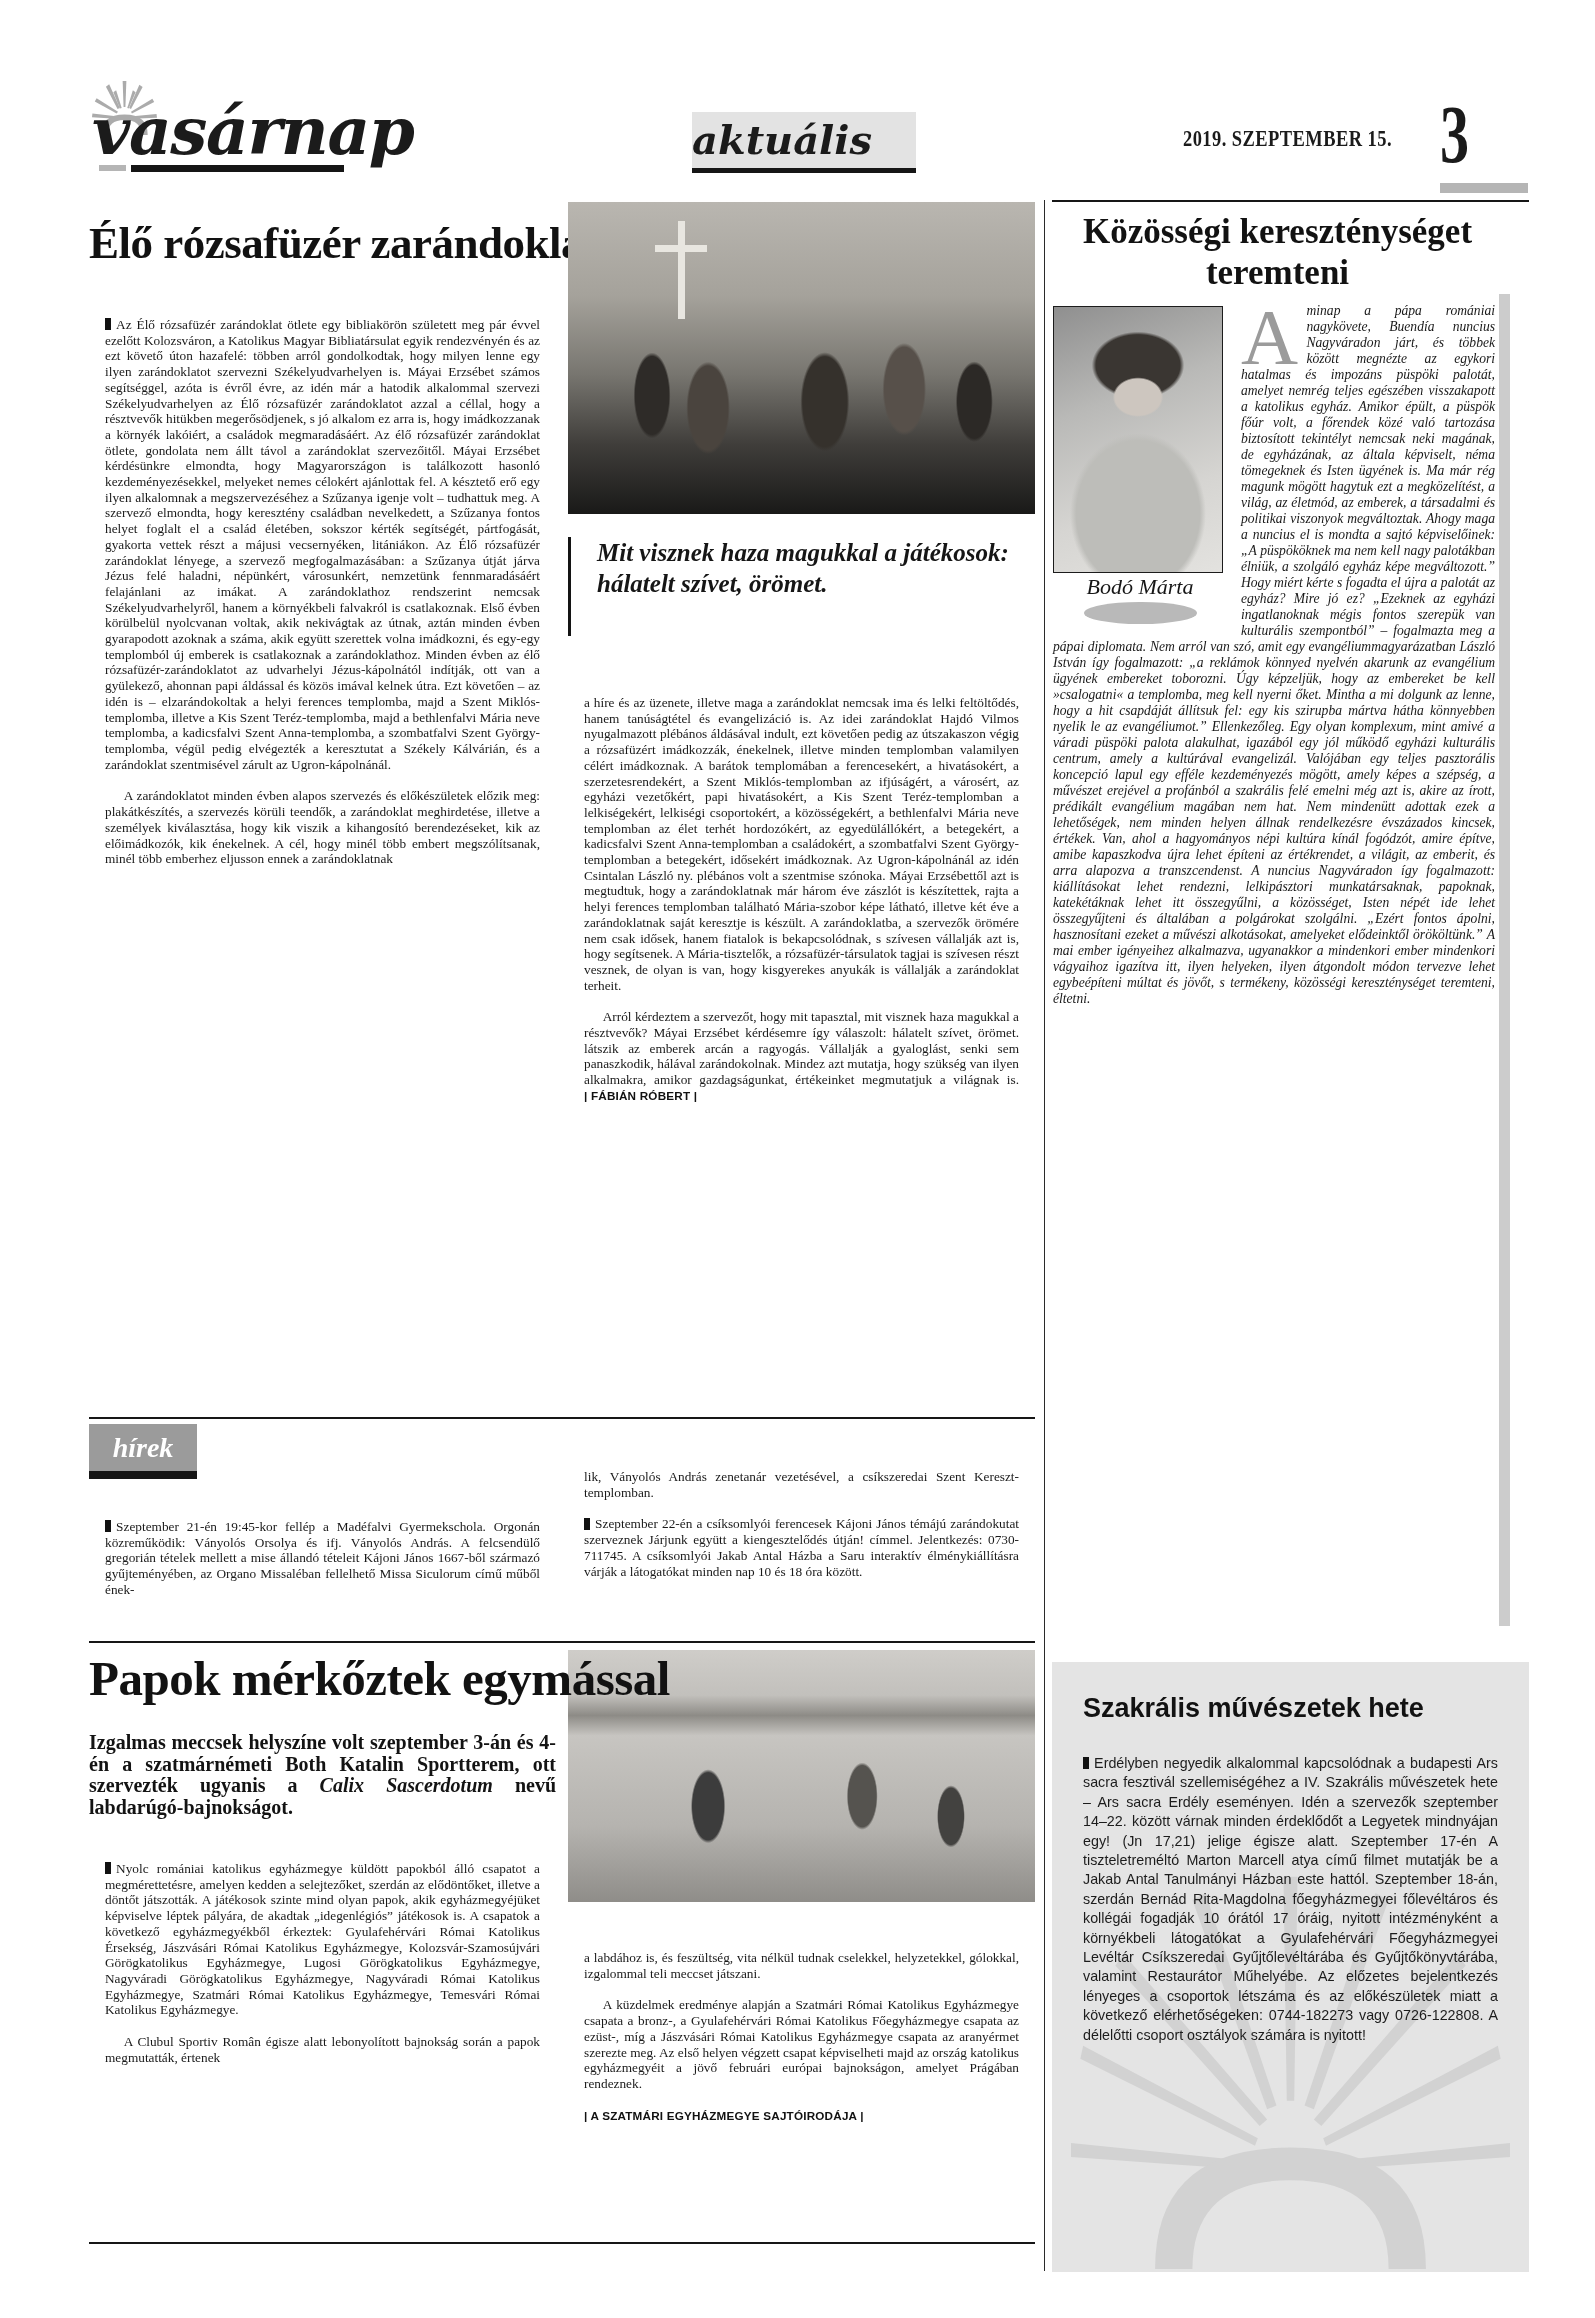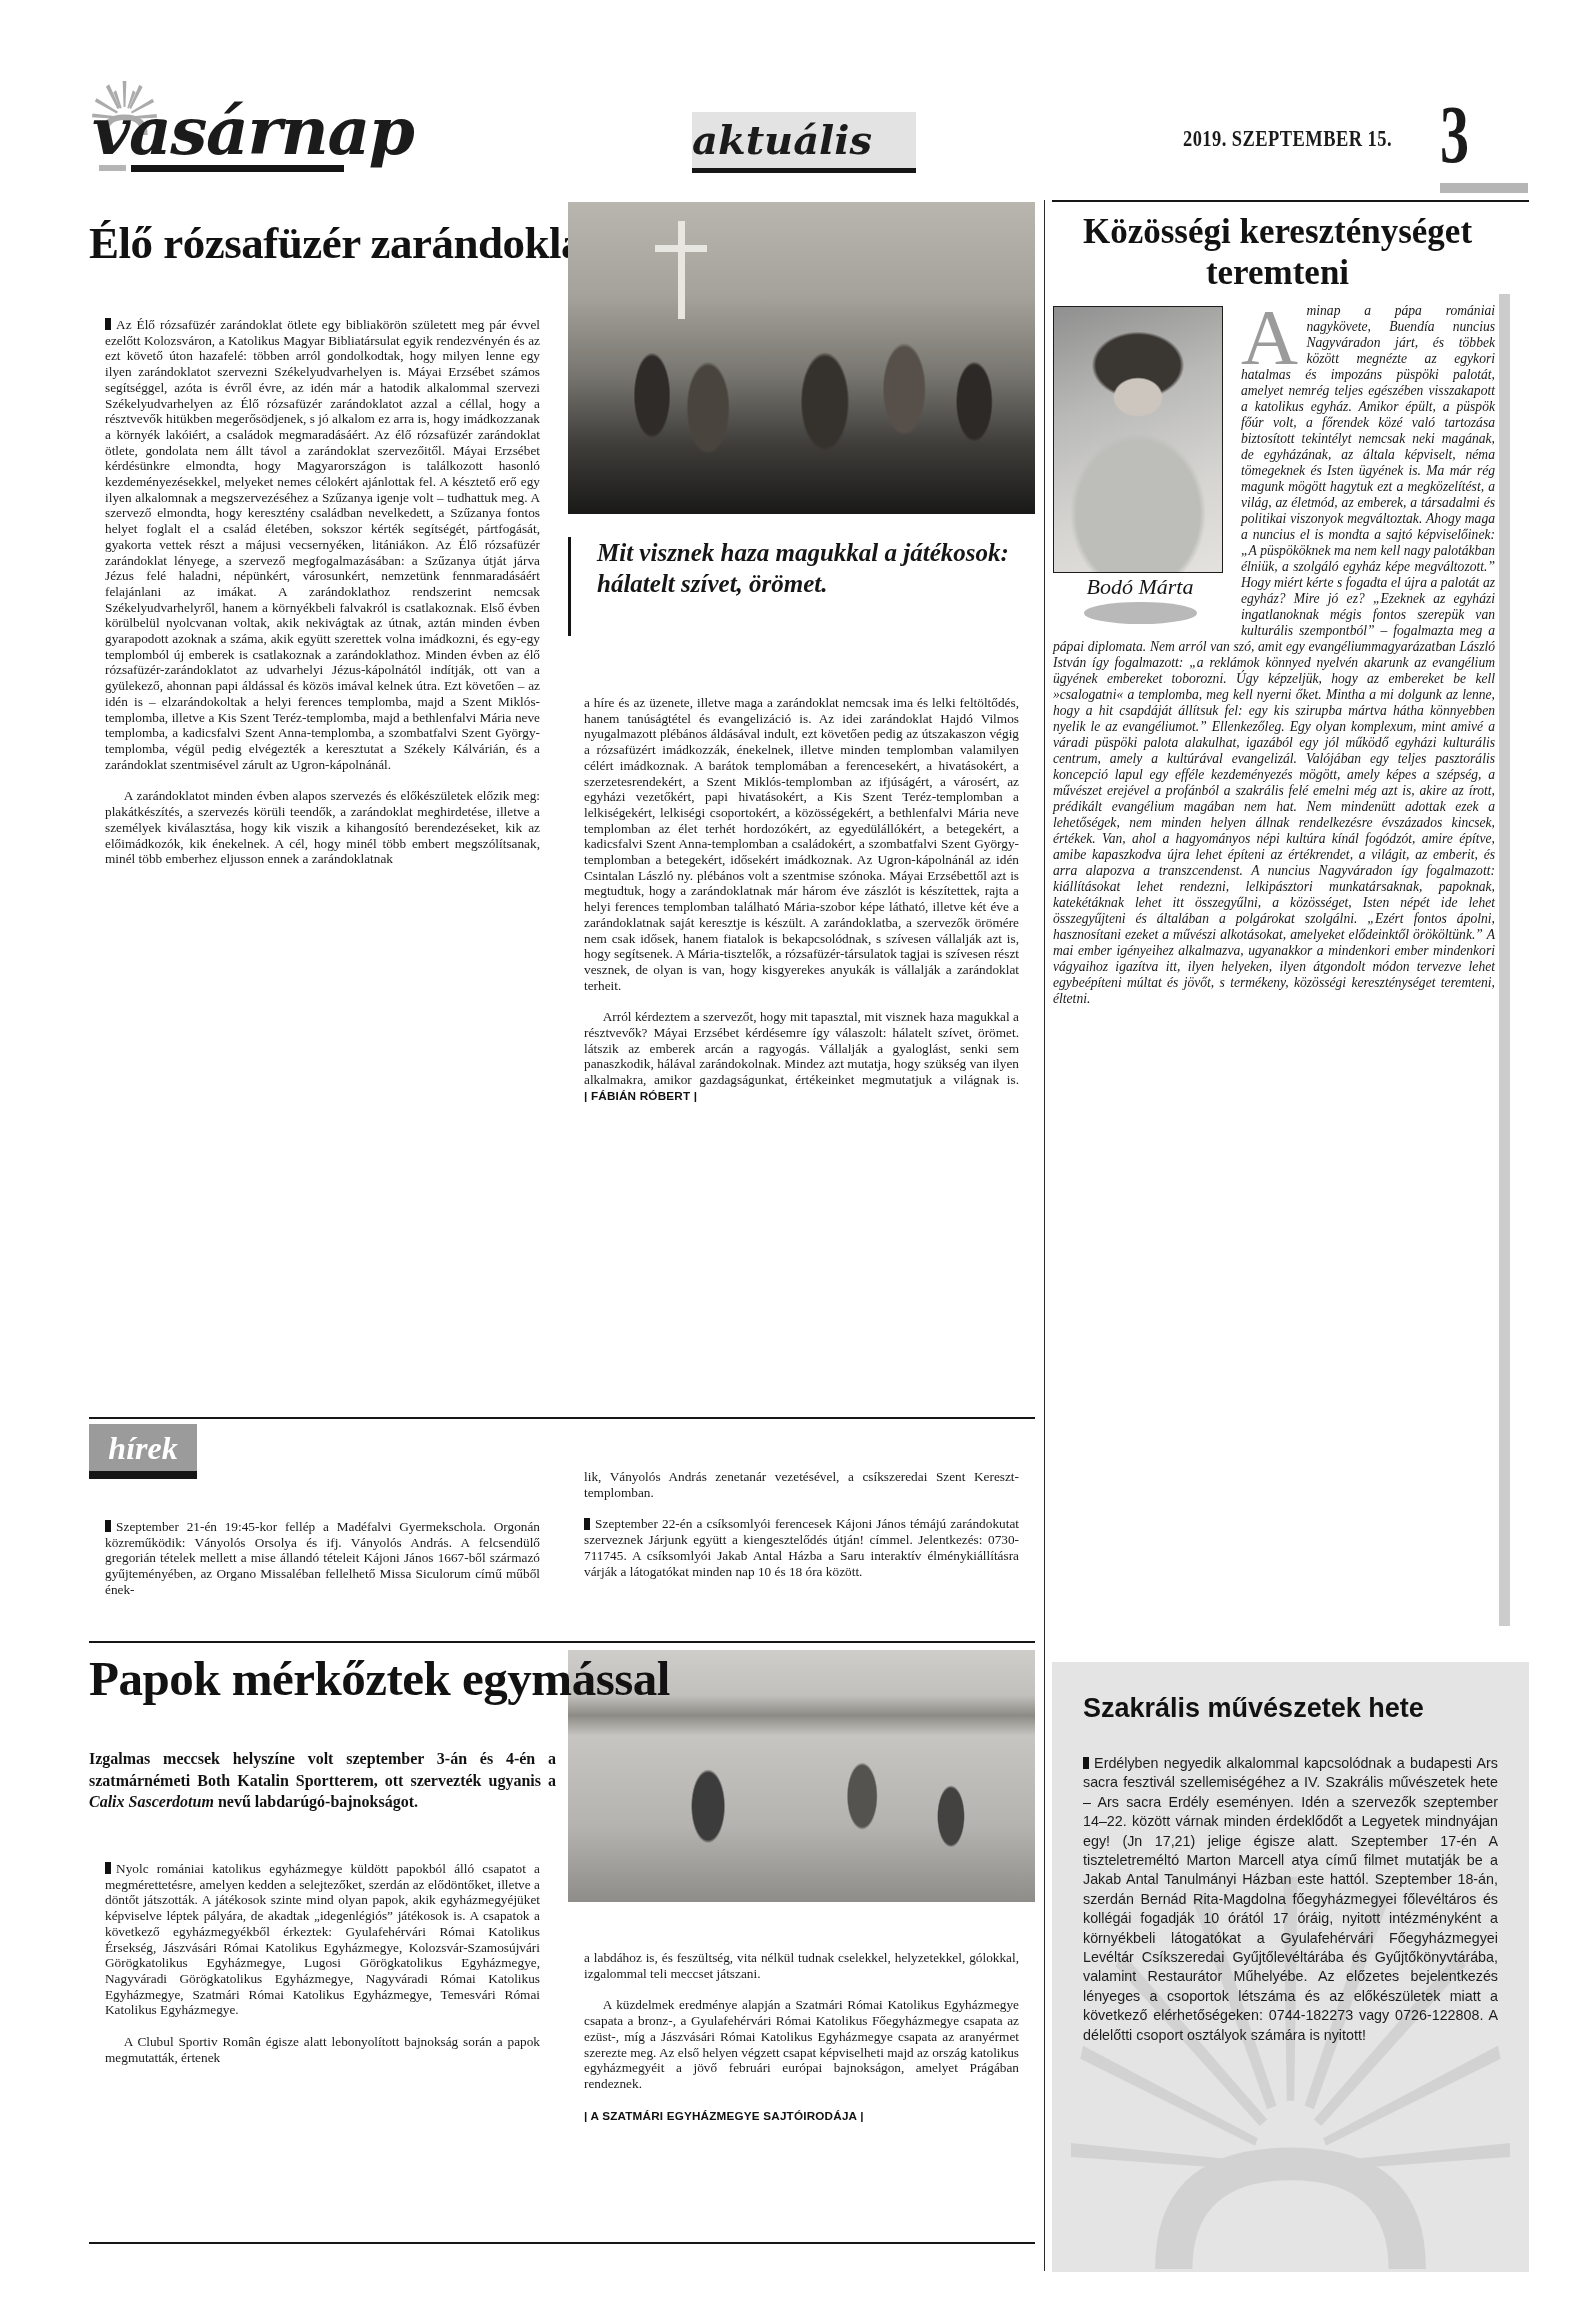--- a/index.html
+++ b/index.html
@@ -88,26 +88,26 @@
   }
   .dropcap{
     float:left;font-size:79px;line-height:61px;color:#9b9b9b;
     margin:2.8px 8.4px 0 0;font-style:normal;
   }
   
   .hirek-box{
     background:#9b9b9b;text-align:center;
   }
   .hirek-box span{
-    font-style:italic;font-weight:bold;font-size:32px;color:#ffffff;line-height:48px;
+    font-style:italic;font-weight:bold;font-size:28px;color:#ffffff;line-height:48px;
   }
   .hirek-underbar{background:#161616;}
   
   .lead{
-    font-weight:bold;font-size:16px;line-height:21.5px;text-align:justify;color:#131313;margin-top:16px;
+    font-weight:bold;font-size:20px;line-height:21.5px;text-align:justify;color:#131313;
   }
   .lead .it{font-style:italic;}
   
   .photo1{
     background:
       radial-gradient(28px 65px at 18% 62%, #2e2b28 0 60%, rgba(0,0,0,0) 66%),
       radial-gradient(33px 70px at 30% 66%, #4a443e 0 60%, rgba(0,0,0,0) 66%),
       radial-gradient(37px 75px at 55% 64%, #35312c 0 60%, rgba(0,0,0,0) 66%),
       radial-gradient(33px 70px at 72% 60%, #57504a 0 60%, rgba(0,0,0,0) 66%),
       radial-gradient(28px 61px at 87% 64%, #2c2926 0 60%, rgba(0,0,0,0) 66%),

